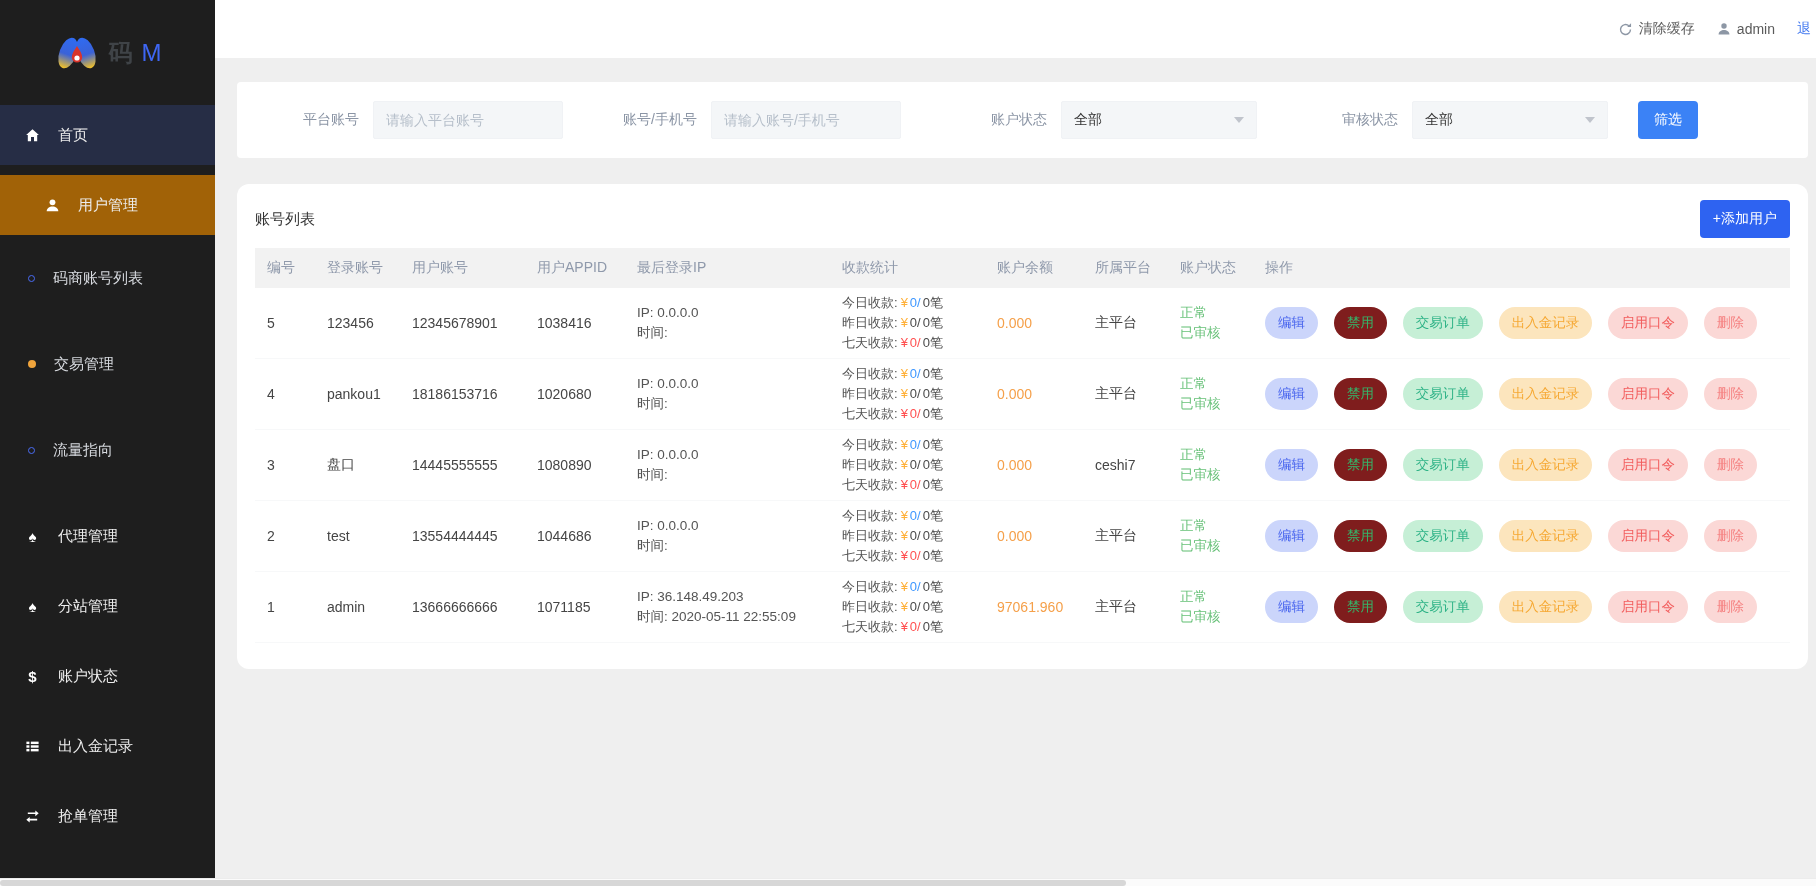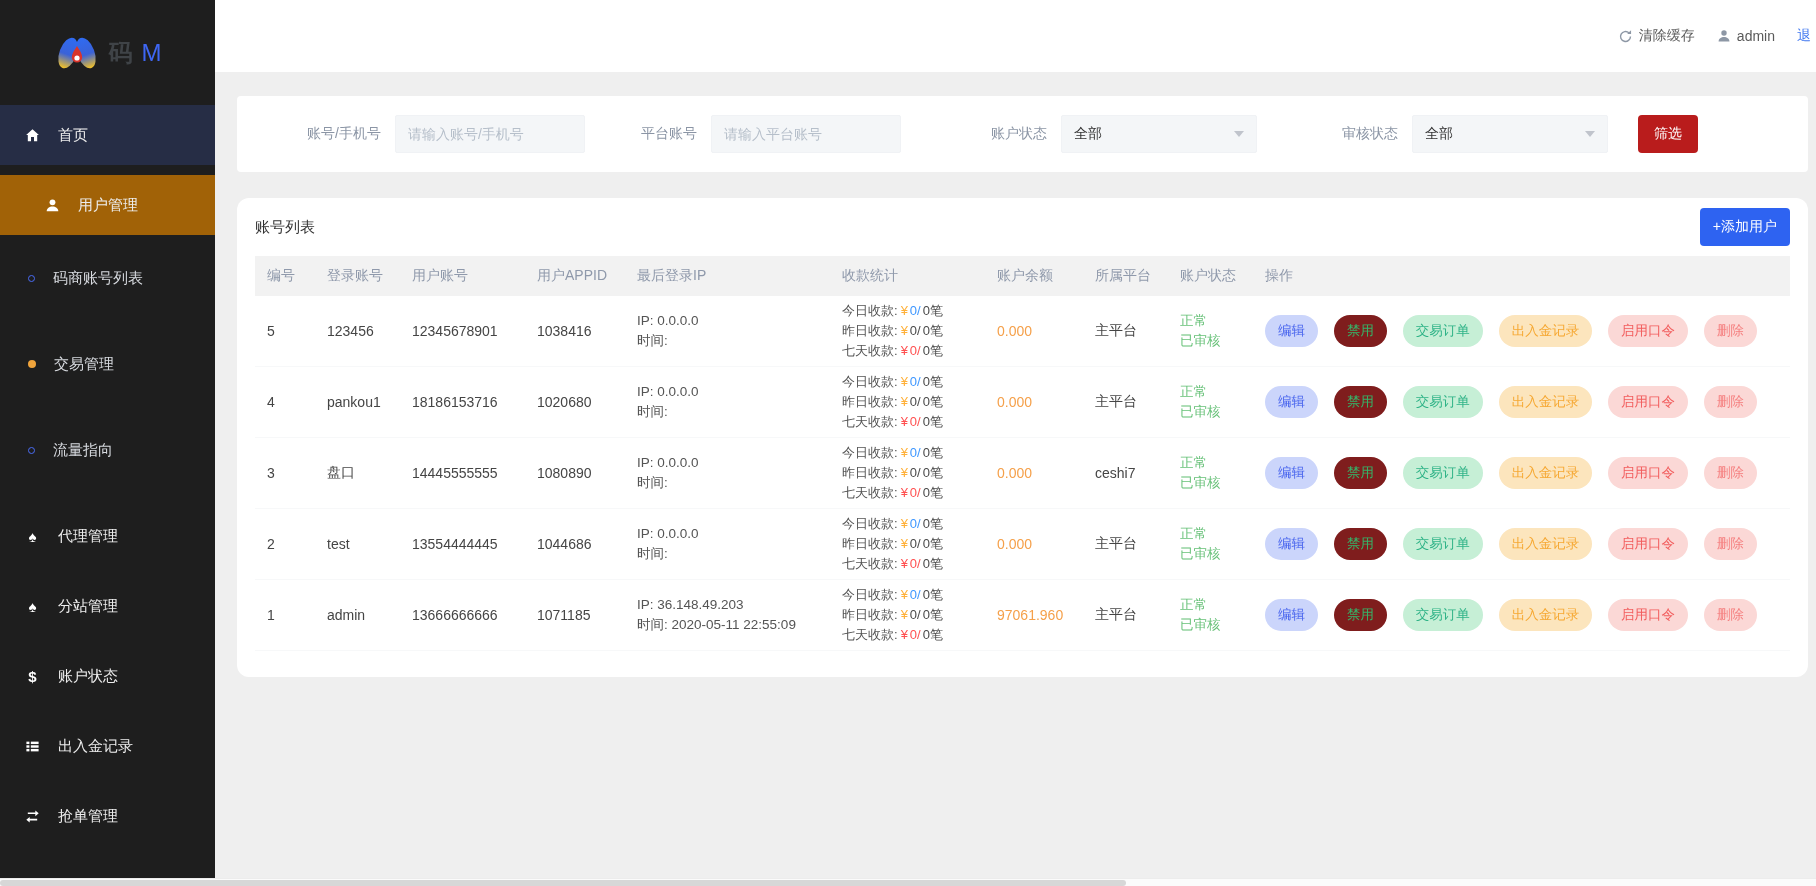--- a/index.html
+++ b/index.html
@@ -21,47 +21,47 @@
   .nav-sub.first { margin-top:13px; }
   .nav-sub .bullet { margin-right:18px; }
   .bullet-hollow { width:7px; height:7px; border:1.5px solid #4a6cf5; border-radius:50%; display:inline-block; }
   .bullet-solid { width:8px; height:8px; background:#f0a43c; border-radius:50%; display:inline-block; }
   .nav-main { margin-top:10px; }
   .nav-main.after-subs { margin-top:26px; }
   .dollar { font-weight:bold; font-size:15px; }
 
   
   .main { flex:1; display:flex; flex-direction:column; min-width:0; }
-  .topbar { height:72px; background:#fff; display:flex; align-items:center; justify-content:flex-end;
+  .topbar { height:58px; background:#fff; display:flex; align-items:center; justify-content:flex-end;
             gap:22px; padding-right:5px; font-size:14px; color:#5a5a5a; }
   .top-item { display:flex; align-items:center; gap:6px; cursor:pointer; white-space:nowrap; }
   .top-item .ic { display:inline-flex; color:#8d97a5; }
   .logout { color:#4178f0; cursor:pointer; }
 
   .content { flex:1; padding:24px 8px 0 22px; overflow:hidden; }
 
   
   .filter-panel { background:#fff; border-radius:4px; height:76px; display:flex; align-items:center; padding:0 10px; }
   .f-group { display:flex; align-items:center; }
   .f-label { font-size:14px; color:#8b95a5; margin-right:14px; white-space:nowrap; }
   .f-input { width:190px; height:38px; background:#f4f6f8; border:1px solid #f0f2f5; border-radius:2px;
              padding:0 12px; font-size:14px; color:#333; outline:none; font-family:inherit; }
   .f-input::placeholder { color:#b6bfca; }
   .f-select { width:196px; height:38px; background:#f4f6f8; border:1px solid #f0f2f5; border-radius:2px;
               display:flex; align-items:center; justify-content:space-between; padding:0 12px; font-size:14px;
               color:#333; cursor:pointer; }
   .caret { width:0; height:0; border-left:5px solid transparent; border-right:5px solid transparent;
            border-top:6px solid #c0c4cc; display:inline-block; }
-  .btn-primary { background:#b91c1c; color:#fff; border:none; border-radius:4px; height:38px; padding:0 16px;
+  .btn-primary { background:#3b82f6; color:#fff; border:none; border-radius:4px; height:38px; padding:0 16px;
                  font-size:14px; cursor:pointer; font-family:inherit; }
   .g1 { margin-left:56px; } .g2 { margin-left:60px; } .g3 { margin-left:90px; } .g4 { margin-left:85px; }
   .g5 { margin-left:30px; }
 
   
-  .table-panel { background:#fff; border-radius:12px; margin-top:26px; padding:0 18px 26px 18px; }
+  .table-panel { background:#fff; border-radius:12px; margin-top:26px; padding:6px 18px 26px 18px; }
   .panel-head { height:58px; display:flex; align-items:center; justify-content:space-between; }
   .panel-title { font-size:15px; color:#333; }
   .add-btn { background:#2e63f1; color:#fff; border:none; border-radius:4px; padding:10px 13px;
              font-size:14px; cursor:pointer; font-family:inherit; }
 
   .grid-cols { display:grid; grid-template-columns:60px 85px 125px 100px 205px 155px 98px 85px 85px 1fr; }
   .t-header { background:#f2f2f2; height:40px; align-items:center; color:#8f99ab; font-size:14px; }
   .t-header .hcell { padding-left:12px; white-space:nowrap; overflow:hidden; }
   .t-row { min-height:71px; align-items:center; font-size:14px; color:#454545; border-bottom:1px solid #f7f8f9; }
   .t-row .cell { padding-left:12px; }
@@ -257,27 +257,27 @@
             </svg>
         </span>
         <span>admin</span>
       </span>
       <span class="logout">退</span>
     </header>
 
     <div class="content">
 
       <section class="filter-panel">
+        <div class="f-group g1">
+          <span class="f-label">平台账号</span>
+          <input class="f-input" type="text" placeholder="请输入平台账号" style="">
+        </div>
         <div class="f-group g2">
           <span class="f-label">账号/手机号</span>
           <input class="f-input" type="text" placeholder="请输入账号/手机号" style="">
-        </div>
-        <div class="f-group g1">
-          <span class="f-label">平台账号</span>
-          <input class="f-input" type="text" placeholder="请输入平台账号" style="">
         </div>
         <div class="f-group g3">
           <span class="f-label">账户状态</span>
           <div class="f-select">
             <span>全部</span>
             <span class="caret"></span>
           </div>
         </div>
         <div class="f-group g4">
           <span class="f-label">审核状态</span>

